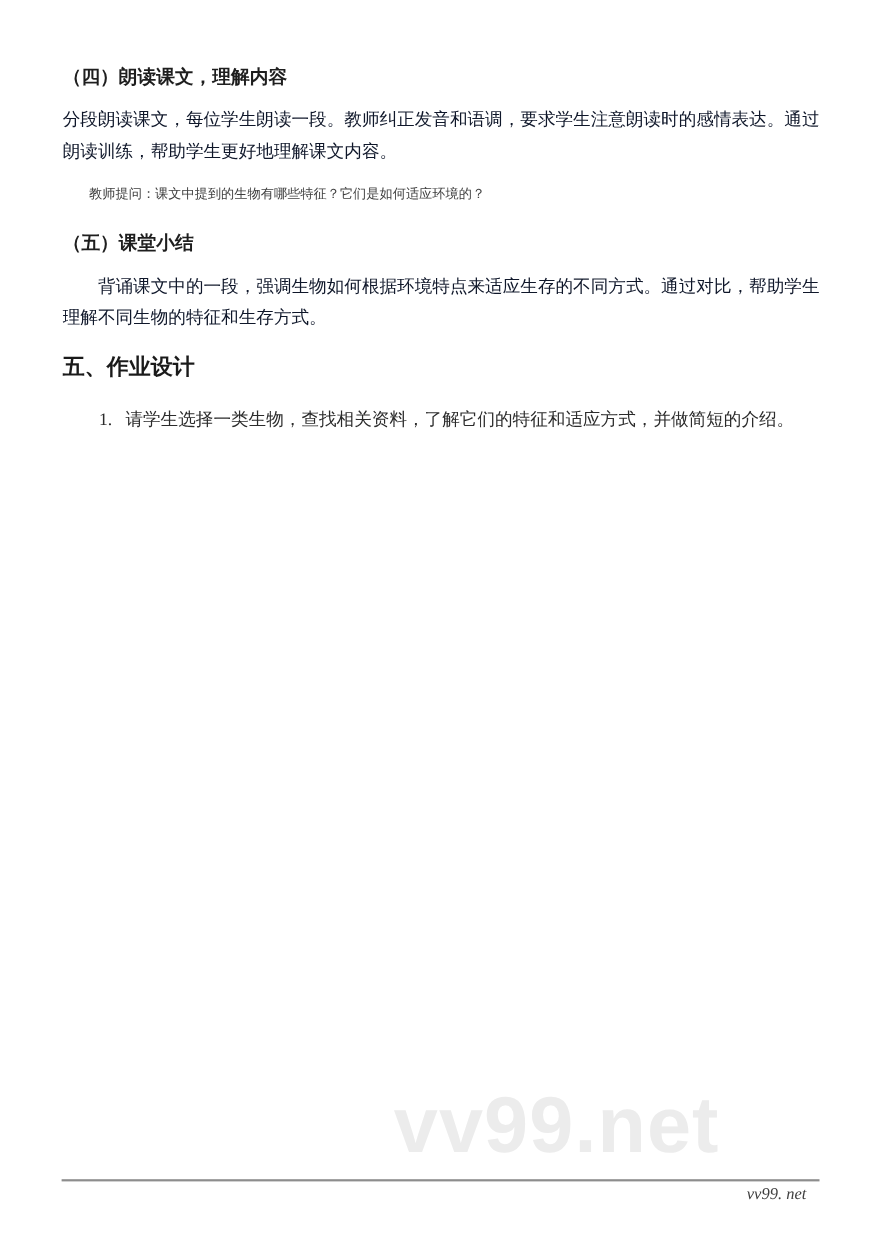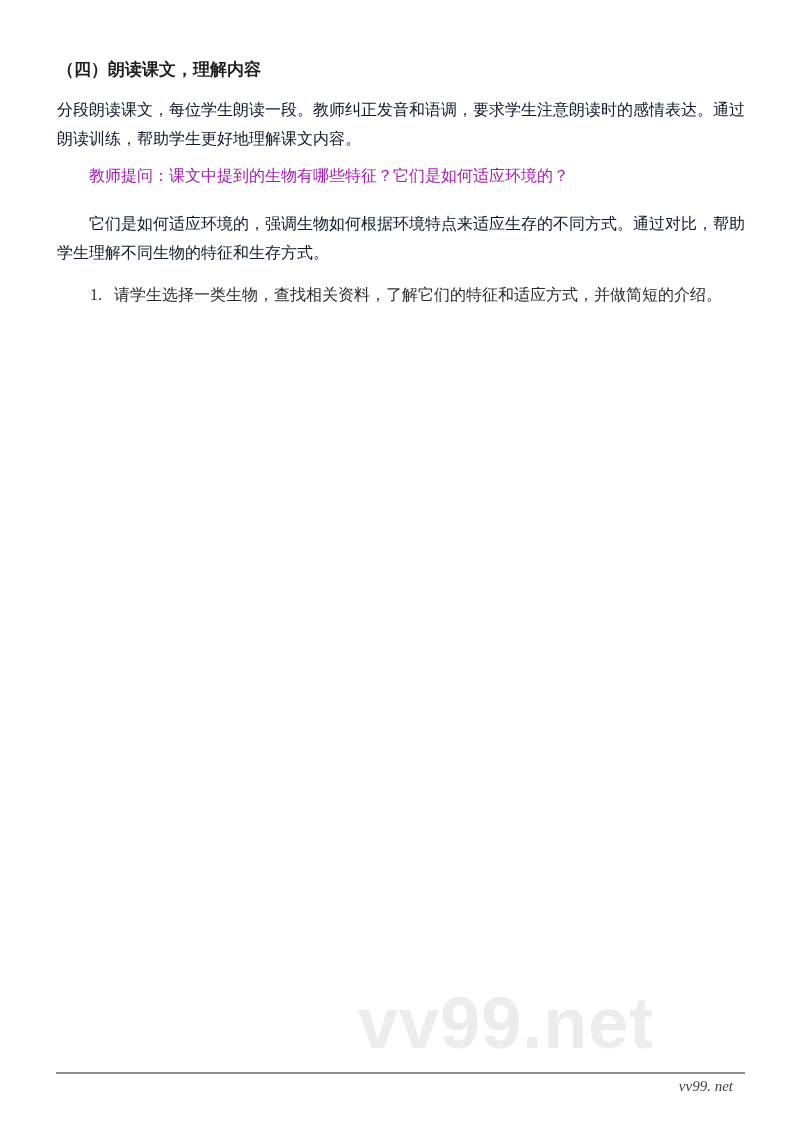--- a/index.html
+++ b/index.html
@@ -33,25 +33,25 @@
     font-size: 16px;
     line-height: 29px;
     margin: 0 0 11px 0;
     text-align: justify;
     color: #0f172a;
   }
   .para.indent {
     text-indent: 2em;
   }
   .question {
-    font-size: 16px;
+    font-size: 12px;
     line-height: 22px;
     margin: 12px 0 22px 0;
     text-indent: 2em;
-    color: #a21caf;
+    color: #404040;
   }
   .para.summary {
     margin: 0 0 16px 0;
   }
   .major-heading {
     font-size: 20px;
     line-height: 28px;
     font-weight: bold;
     color: #1a1a1a;
     margin: 10px 0 22px 0;
@@ -106,23 +106,25 @@
 <div class="page">
 
   <div class="content">
 
     <h3 class="sub-heading">（四）朗读课文，理解内容</h3>
 
     <p class="para">分段朗读课文，每位学生朗读一段。教师纠正发音和语调，要求学生注意朗读时的感情表达。通过朗读训练，帮助学生更好地理解课文内容。</p>
 
     <p class="question">教师提问：课文中提到的生物有哪些特征？它们是如何适应环境的？</p>
 
+    <h3 class="sub-heading">（五）课堂小结</h3>
 
-    <p class="para indent summary">它们是如何适应环境的，强调生物如何根据环境特点来适应生存的不同方式。通过对比，帮助学生理解不同生物的特征和生存方式。</p>
+    <p class="para indent summary">背诵课文中的一段，强调生物如何根据环境特点来适应生存的不同方式。通过对比，帮助学生理解不同生物的特征和生存方式。</p>
 
+    <h2 class="major-heading">五、作业设计</h2>
 
     <p class="hw-item">
       <span class="hw-num">1.</span><span>请学生选择一类生物，查找相关资料，了解它们的特征和适应方式，并做简短的介绍。</span>
     </p>
 
 
   </div>
 
   <div class="watermark">vv99.net</div>
 

